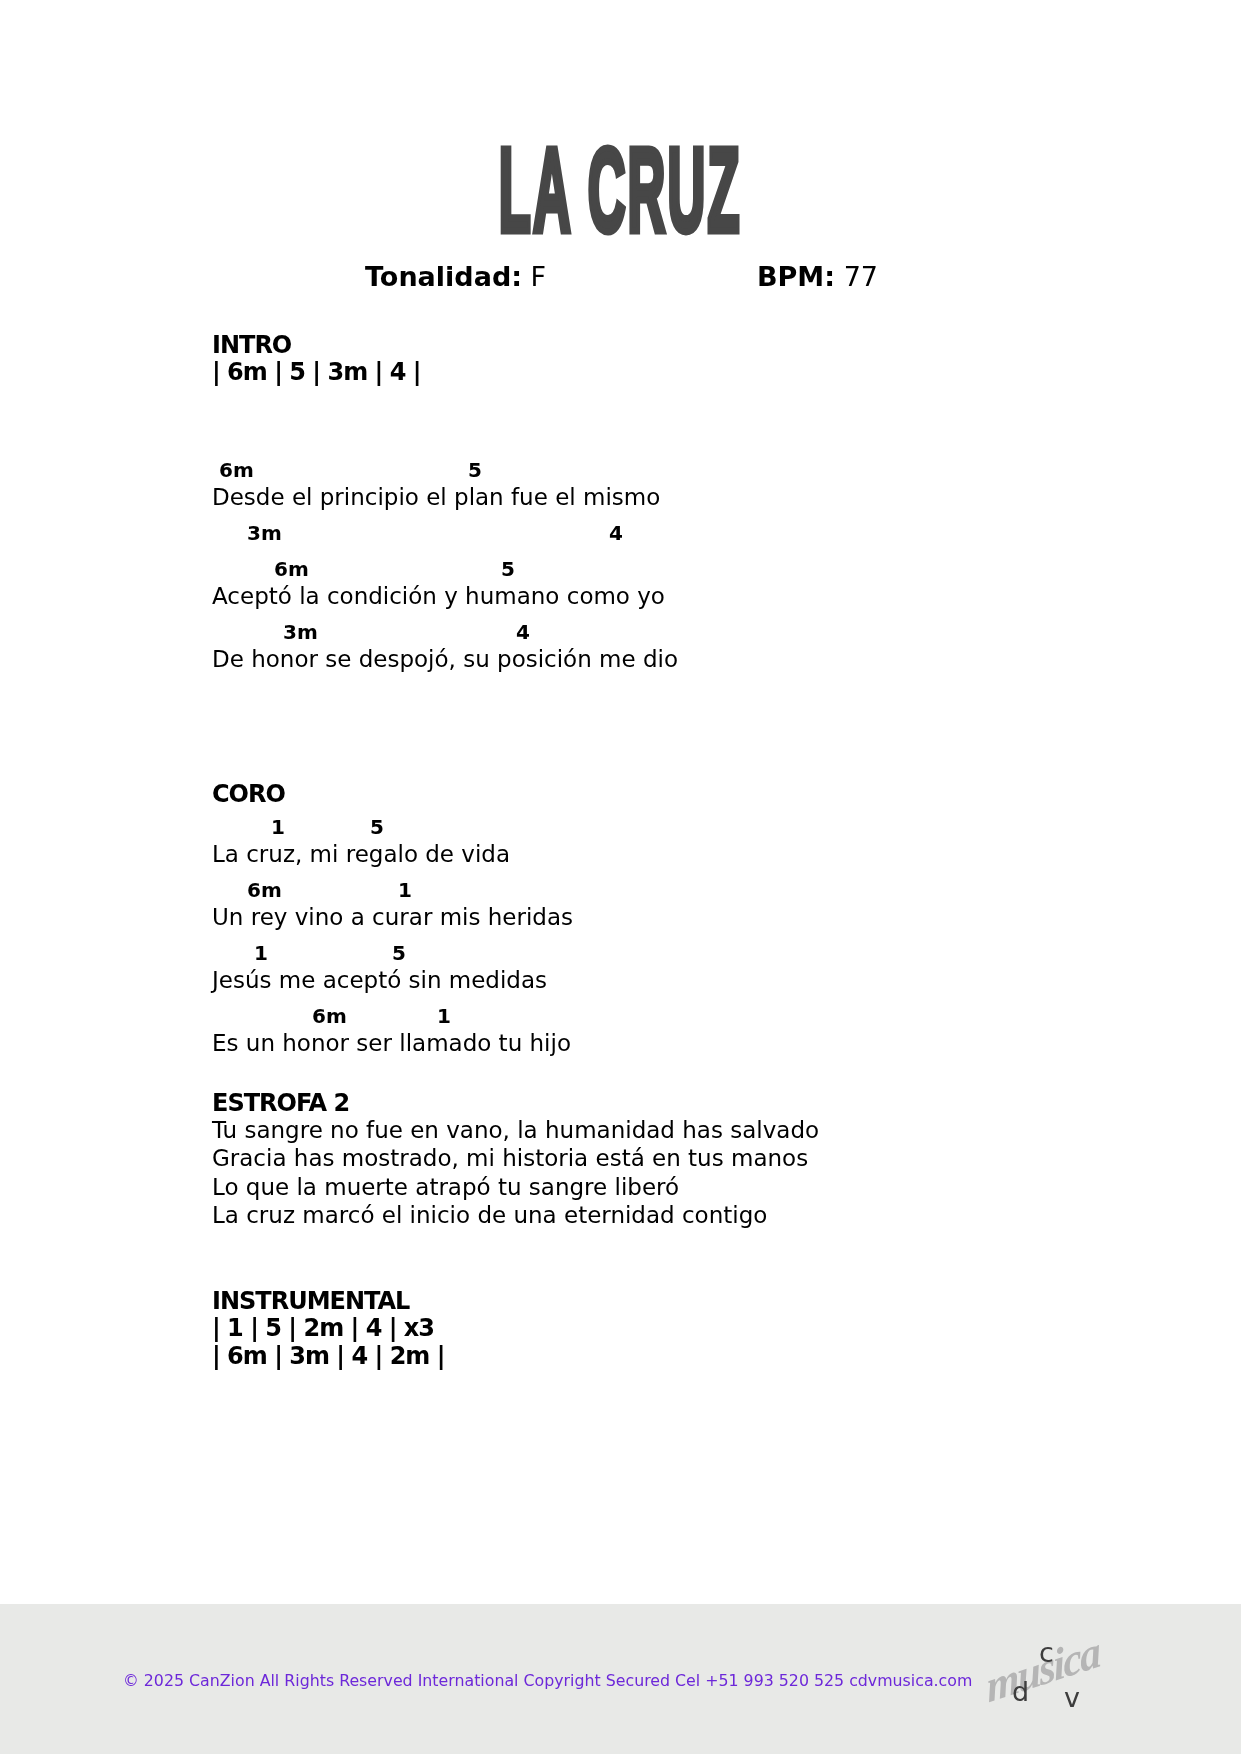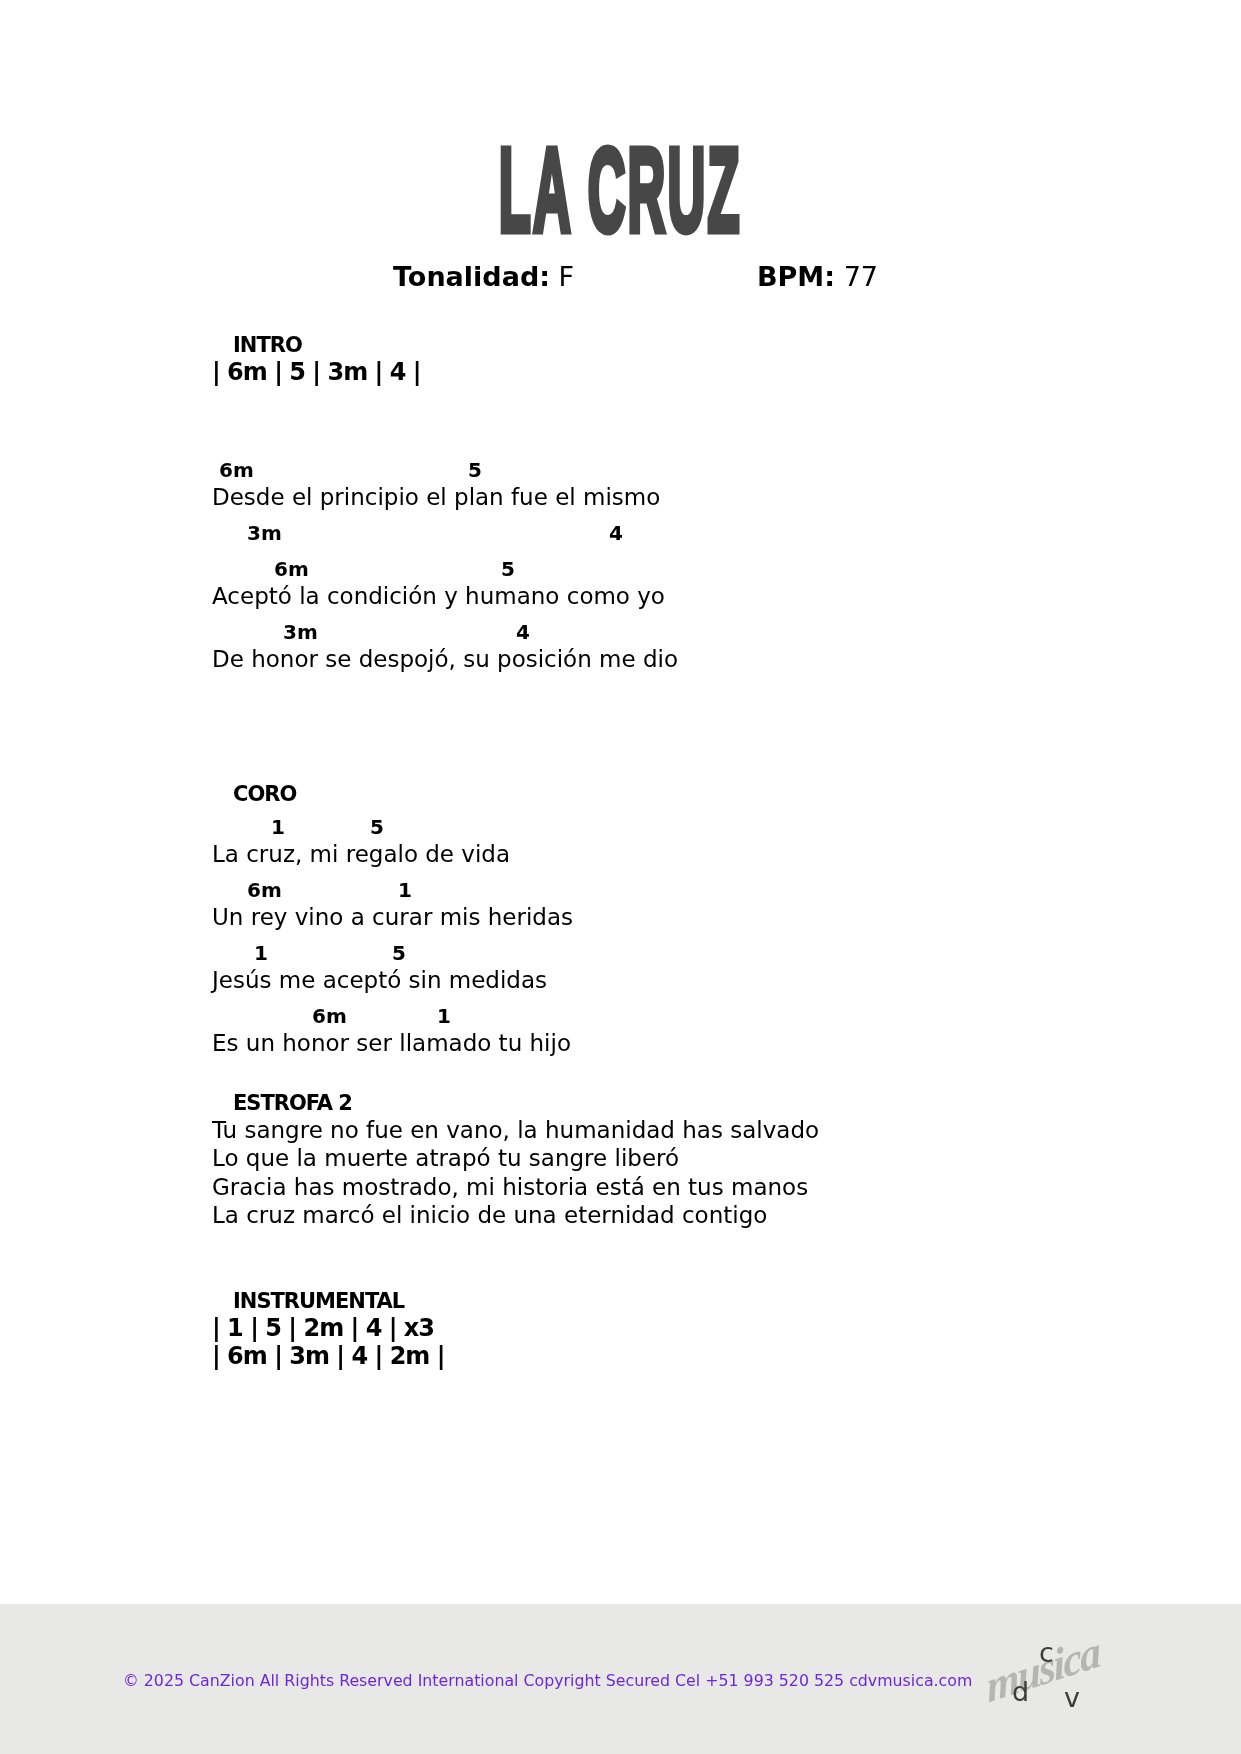--- a/index.html
+++ b/index.html
@@ -18,25 +18,25 @@
     font-weight: bold; font-size: 118px; line-height: 118px;
     letter-spacing: 5px;
     color: #474747;
     -webkit-text-stroke: 7px #474747;
     transform: scaleX(0.443);
     transform-origin: 50% 50%;
     white-space: nowrap;
   }
   .meta { position: absolute; top: 262px; height: 30px; line-height: 30px; font-size: 27px; white-space: nowrap; color: #000; }
   .meta .lbl { font-weight: bold; }
-  .meta-key { left: 365px; margin-left: 28px; }
+  .meta-key { left: 365px; }
   .meta-bpm { left: 757px; }
 
   .sec { position: absolute; left: 212px; width: 900px; color: #000; }
-  .h { font-weight: bold; font-size: 21px; letter-spacing: -1px; white-space: pre; margin-left: 21px; }
+  .h { font-weight: bold; font-size: 24px; letter-spacing: -1px; white-space: pre; }
   .sec-pairs .h { height: 22px; line-height: 22px; }
   .sec-plain .h { height: 26px; line-height: 26px; }
   .chords { position: relative; height: 36px; }
   .chord { position: absolute; top: 9px; line-height: 27px; font-weight: bold; font-size: 20px; white-space: pre; }
   .lyric { height: 27px; line-height: 27px; font-size: 23px; white-space: pre; }
   .pline { height: 28.3px; line-height: 28.3px; font-size: 23px; white-space: pre; }
   .bline { height: 28.3px; line-height: 28.3px; font-size: 24px; font-weight: bold; letter-spacing: -1px; white-space: pre; }
 
   .footer {
     position: absolute; left: 0; top: 1604px; width: 1241px; height: 150px;
@@ -133,22 +133,22 @@
   <div class="chords">
     <span class="chord" style="left:100px;">6m</span>
     <span class="chord" style="left:225px;">1</span>
   </div>
   <div class="lyric">Es un honor ser llamado tu hijo</div>
 </div>
 
 <div class="sec sec-plain" style="top:1090px;">
   <div class="h">ESTROFA 2</div>
   <div class="pline">Tu sangre no fue en vano, la humanidad has salvado</div>
+  <div class="pline">Gracia has mostrado, mi historia está en tus manos</div>
   <div class="pline">Lo que la muerte atrapó tu sangre liberó</div>
-  <div class="pline">Gracia has mostrado, mi historia está en tus manos</div>
   <div class="pline">La cruz marcó el inicio de una eternidad contigo</div>
 </div>
 
 <div class="sec sec-plain" style="top:1288px;">
   <div class="h">INSTRUMENTAL</div>
   <div class="bline">| 1 | 5 | 2m | 4 | x3</div>
   <div class="bline">| 6m | 3m | 4 | 2m |</div>
 </div>
 
 <div class="footer">

